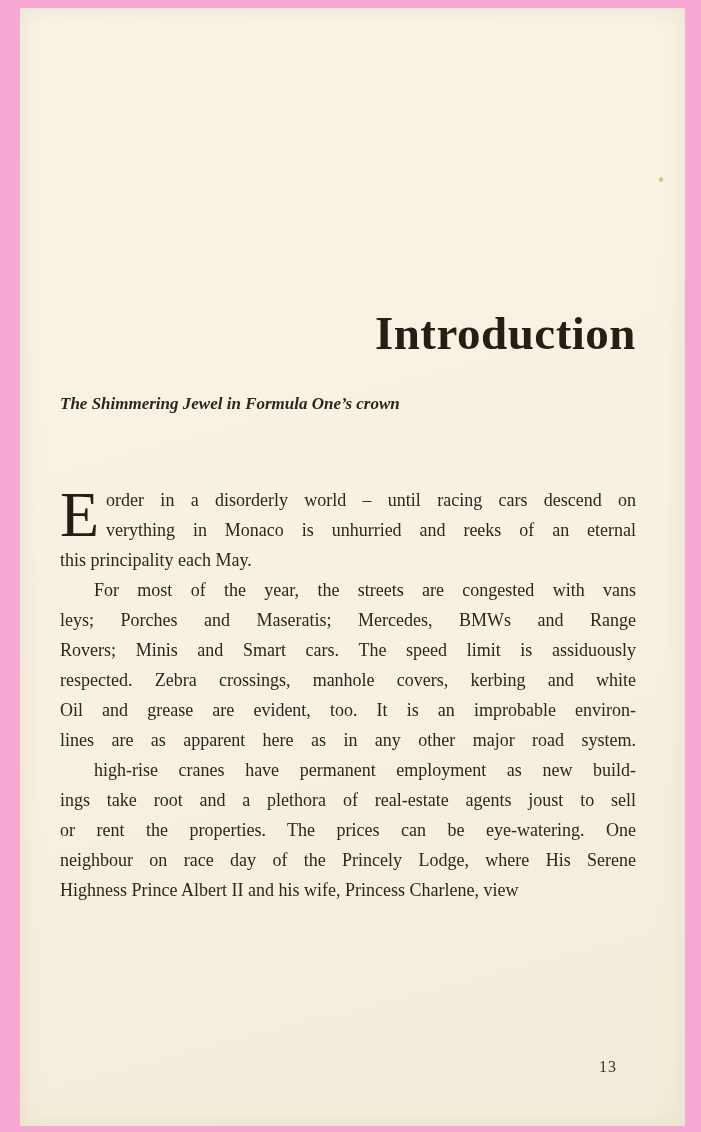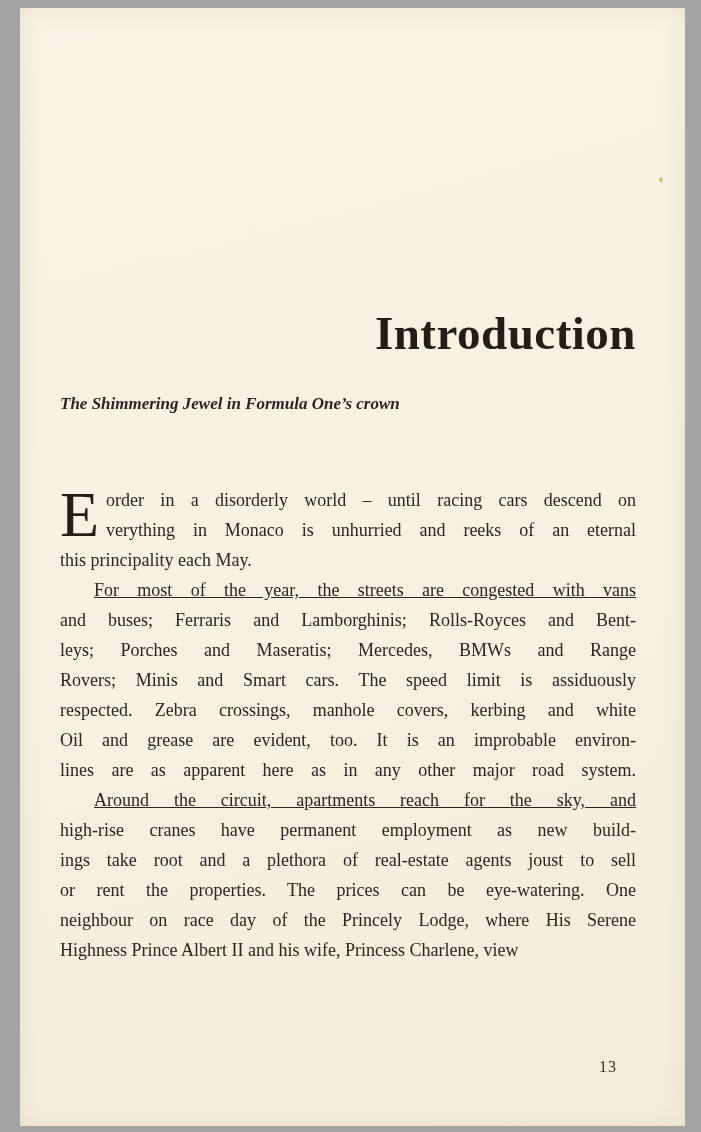--- a/index.html
+++ b/index.html
@@ -5,21 +5,21 @@
   html, body { margin: 0; padding: 0; }
   body {
     width: 701px; height: 1132px;
     background: #fcfbf7;
     position: relative;
     overflow: hidden;
     font-family: "Liberation Serif", serif;
   }
   .scan-frame {
     position: absolute; inset: 0;
-    background: #a3a3a3;
+    background: #f9a8d4;
   }
   .page {
     position: absolute;
     left: 20px; top: 8px; right: 16px; bottom: 6px;
     background: linear-gradient(165deg, #f8f3e4 0%, #f6f1e0 55%, #f2edda 100%);
     box-shadow: inset 0 0 22px rgba(190,180,150,0.25);
     color: #2c2620;
   }
   .chapter-title {
     font-family: "Liberation Serif", serif;
@@ -46,21 +46,21 @@
     line-height: 30px;
     color: #2c2620;
   }
   .para { margin: 0; padding: 0; }
   .line {
     display: block;
     text-align: justify;
     text-align-last: justify;
   }
   .line.last { text-align-last: left; }
-  .para.indent .line:first-child { text-indent: 34px; text-decoration: underline; }
+  .para.indent .line:first-child { text-indent: 34px; }
   .dropcap {
     float: left;
     font-size: 64px;
     line-height: 50px;
     padding: 5px 7px 0 0;
     color: #241e17;
   }
   .page-number {
     position: absolute;
     right: 68px; bottom: 50px;
@@ -93,30 +93,28 @@
 
       <p class="para dropcap-para">
         <span class="dropcap">E</span>
         <span class="line">order in a disorderly world – until racing cars descend on</span>
         <span class="line">verything in Monaco is unhurried and reeks of an eternal</span>
         <span class="line last">this principality each May.</span>
       </p>
 
       <p class="para indent">
         <span class="line">For most of the year, the streets are congested with vans</span>
-        <span class="line">and buses; Ferraris and Lamborghinis; Rolls-Royces and Bent-</span>
         <span class="line">leys; Porches and Maseratis; Mercedes, BMWs and Range</span>
         <span class="line">Rovers; Minis and Smart cars. The speed limit is assiduously</span>
         <span class="line">respected. Zebra crossings, manhole covers, kerbing and white</span>
         <span class="line">Oil and grease are evident, too. It is an improbable environ-</span>
         <span class="line">lines are as apparent here as in any other major road system.</span>
       </p>
 
       <p class="para indent">
-        <span class="line">Around the circuit, apartments reach for the sky, and</span>
         <span class="line">high-rise cranes have permanent employment as new build-</span>
         <span class="line">ings take root and a plethora of real-estate agents joust to sell</span>
         <span class="line">or rent the properties. The prices can be eye-watering. One</span>
         <span class="line">neighbour on race day of the Princely Lodge, where His Serene</span>
         <span class="line last">Highness Prince Albert II and his wife, Princess Charlene, view</span>
       </p>
 
     </div>
 
     <div class="page-number">13</div>

